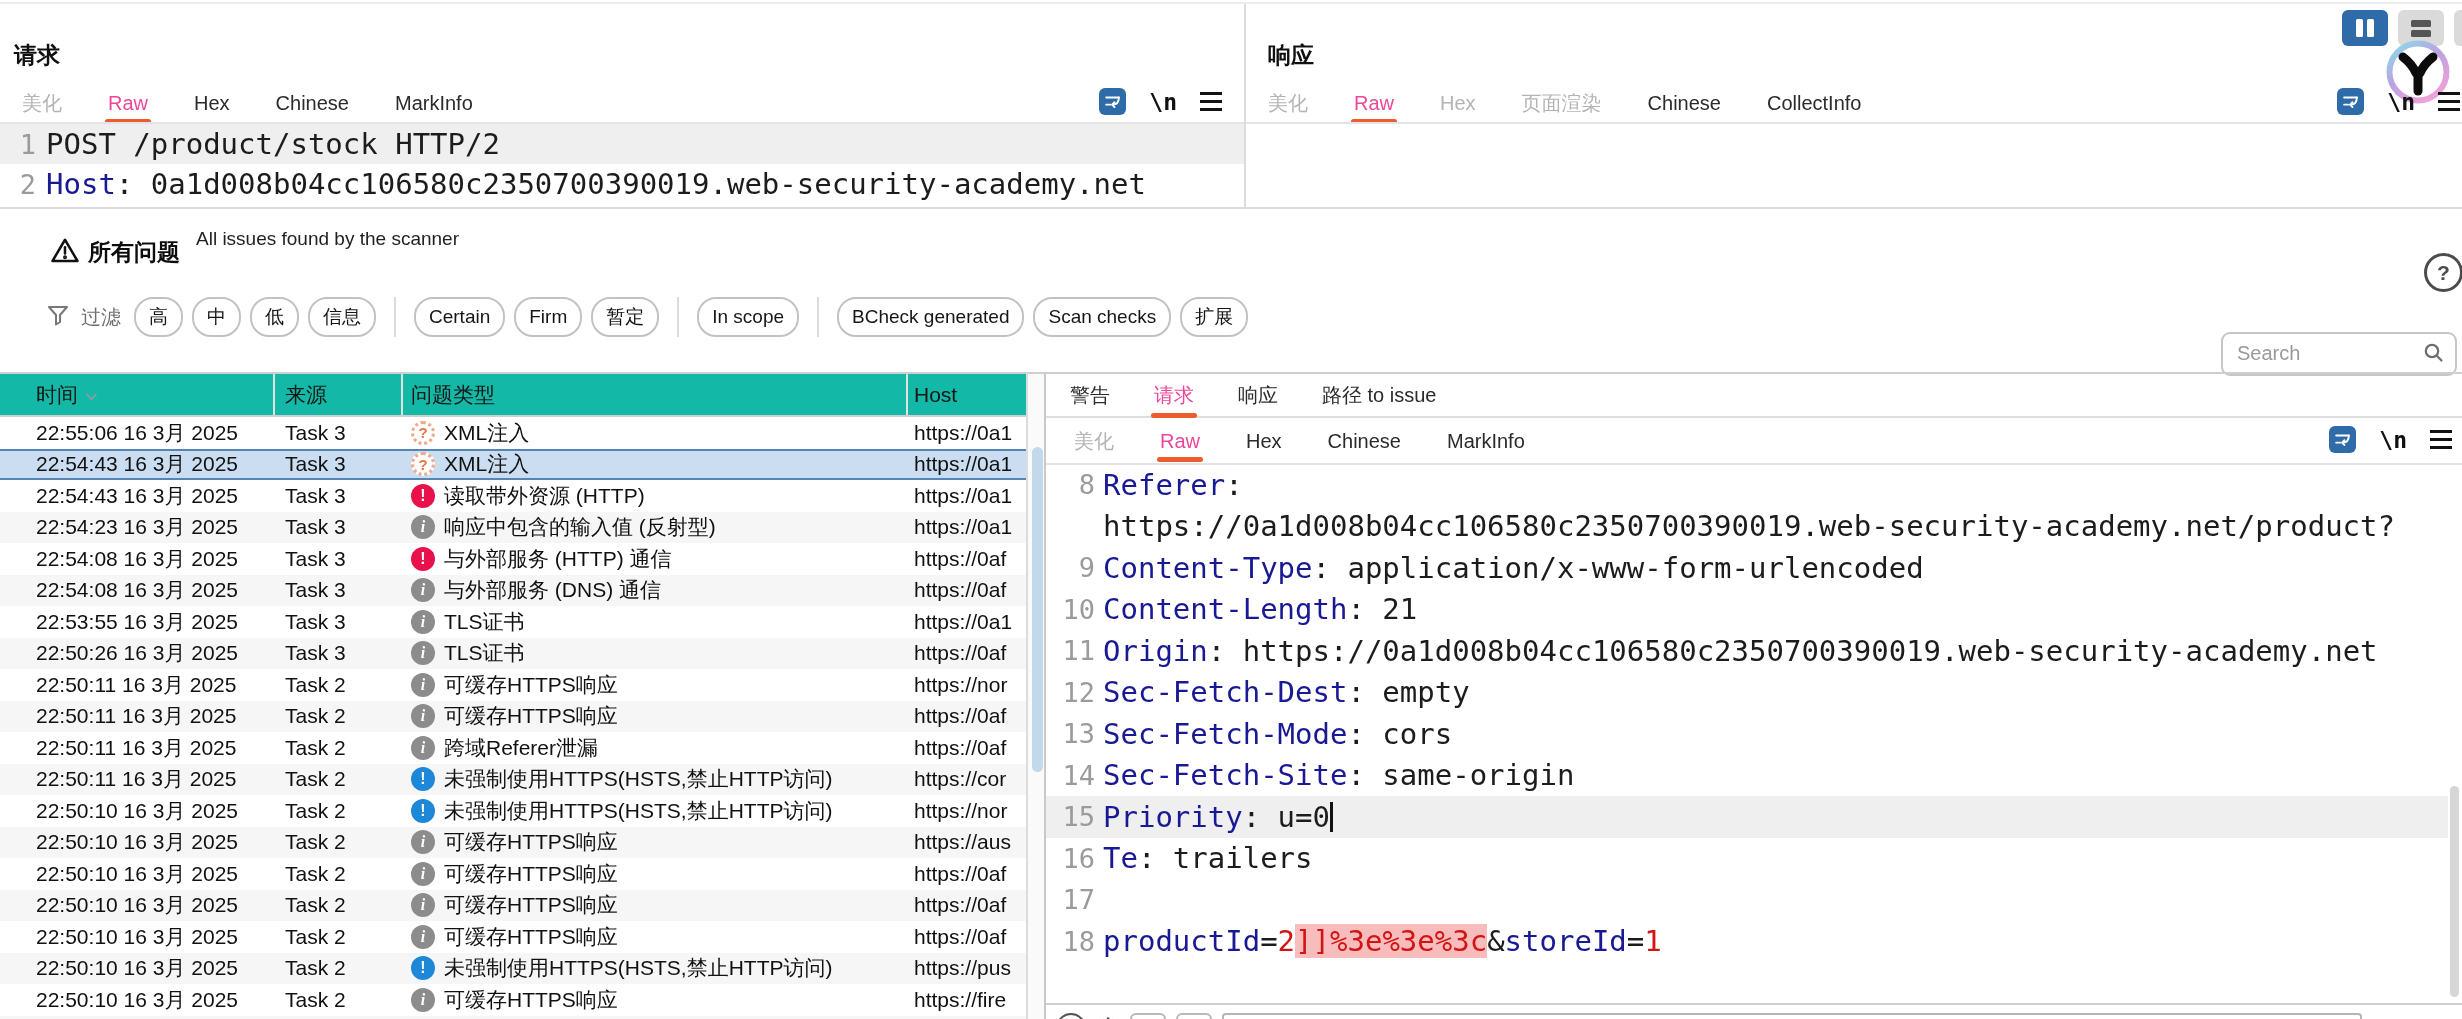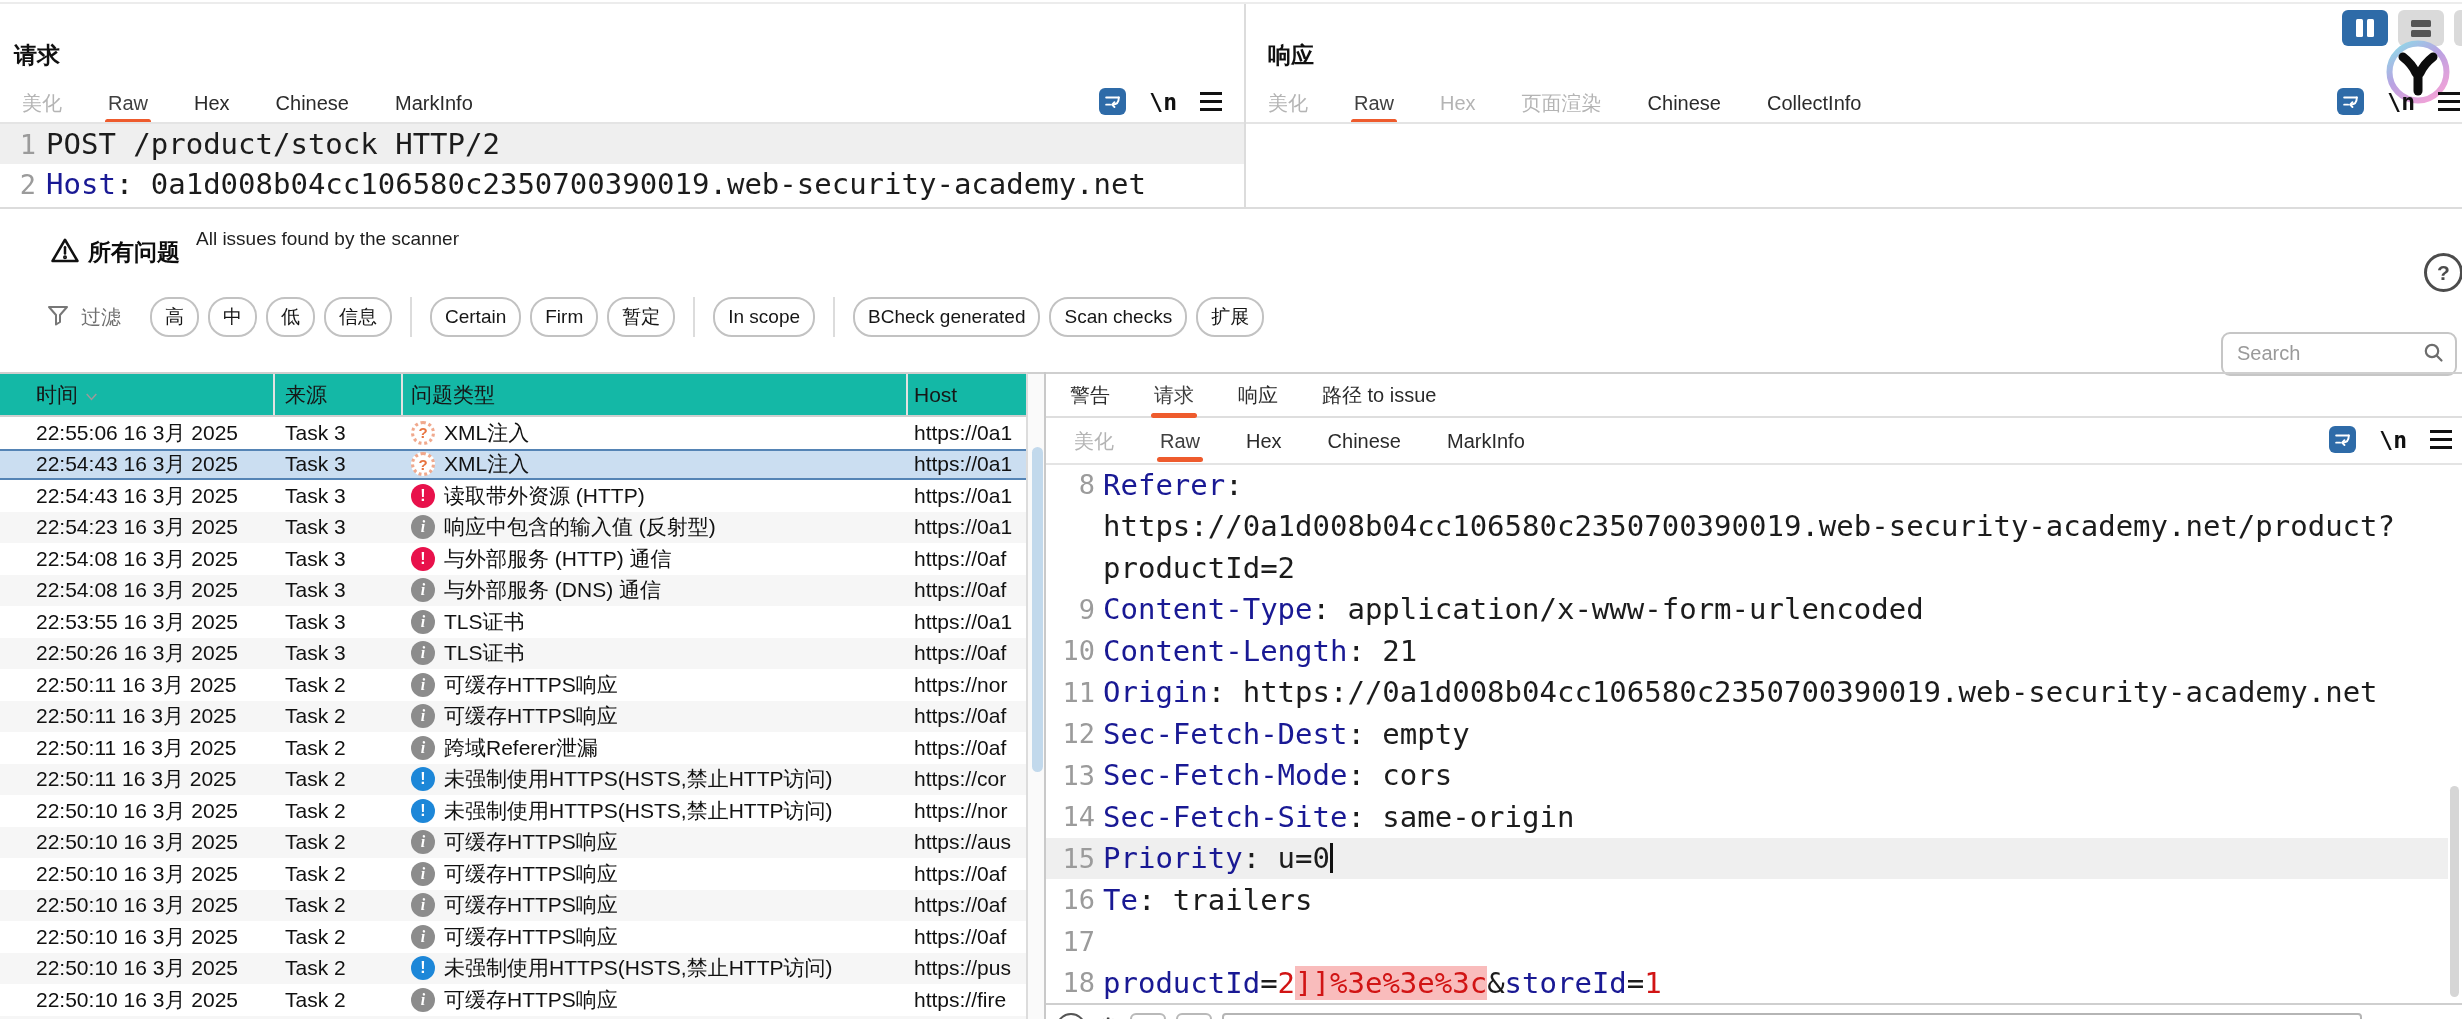--- a/index.html
+++ b/index.html
@@ -10,21 +10,21 @@
   .hairline{position:absolute;top:2px;left:0;right:0;height:2px;background:#ececec;}
   
   .req-panel{position:absolute;top:4px;left:0;width:1244px;height:203px;}
   .vdiv-top{position:absolute;top:4px;left:1244px;width:2px;height:203px;background:#dcdcdc;}
   .resp-panel{position:absolute;top:4px;left:1246px;right:0;height:203px;}
   .ptitle{position:absolute;top:36px;left:14px;font-size:23px;font-weight:bold;color:#101010;}
   .resp-panel .ptitle{left:22px;}
   .tabrow{position:absolute;top:80px;left:0;right:0;height:38px;display:flex;align-items:center;padding-left:22px;gap:46px;font-size:20px;}
   .tab{position:relative;color:#2b2b2b;cursor:default;white-space:nowrap;}
   .tab.disabled{color:#b4b4b4;}
-  .tab.selected{color:#404040;}
+  .tab.selected{color:#ec4899;}
   .tab.selected::after{content:"";position:absolute;left:-3px;right:-3px;bottom:-9px;height:5px;background:#ee5b2d;border-radius:3px;}
   .tabdiv{position:absolute;top:118px;left:0;right:0;height:2px;background:#e4e4e4;}
   .icons{position:absolute;top:84px;display:flex;gap:23px;align-items:center;z-index:6;}
   .req-panel .icons{right:22px;}
   .resp-panel .icons{right:2px;}
   .wrap-ico{width:27px;height:27px;border-radius:6px;background:#2e6ba8;display:flex;align-items:center;justify-content:center;}
   .nl-ico{font-family:"DejaVu Sans Mono",monospace;font-weight:bold;font-size:23px;color:#111;}
   .burger{display:flex;flex-direction:column;gap:5px;}
   .burger i{display:block;width:22px;height:3px;background:#111;}
   
@@ -46,21 +46,21 @@
   .lbtn.sel{background:#2e6ba8;}
   .lbtn.idle{background:#dadada;}
   .logo{position:absolute;top:40px;left:2386px;width:64px;height:64px;z-index:4;}
   
   .issues-head{position:absolute;top:209px;left:0;right:0;height:163px;background:#fff;}
   .warn-ico{position:absolute;left:50px;top:27px;}
   .ititle{position:absolute;left:88px;top:28px;font-size:23px;font-weight:bold;color:#0d0d0d;}
   .isub{position:absolute;left:196px;top:19px;font-size:19px;color:#1f1f1f;}
   .filterrow{position:absolute;left:46px;top:86px;height:44px;display:flex;align-items:center;gap:9px;}
   .funnel{margin-right:2px;}
-  .flabel{font-size:20px;color:#6f6f6f;margin-right:20px;}
+  .flabel{font-size:20px;color:#6f6f6f;margin-right:4px;}
   .pill{height:36px;border:2px solid #c2c2c2;border-radius:19px;background:#fff;display:flex;align-items:center;padding:0 13px;font-size:19px;color:#161616;white-space:nowrap;}
   .vsep{width:2px;height:40px;background:#dcdcdc;margin:0 9px;}
   .isearch{position:absolute;right:5px;top:88px;width:232px;height:40px;border:2px solid #c6c6c6;border-radius:9px;background:#fff;margin-top:35px;}
   .isearch input{position:absolute;left:12px;top:3px;width:170px;height:30px;border:none;outline:none;font-size:20px;color:#333;font-family:"Liberation Sans",sans-serif;}
   .isearch input::placeholder{color:#9a9a9a;}
   .isearch .mag{position:absolute;right:9px;top:7px;}
   .help-circle{position:absolute;left:2424px;top:44px;width:33px;height:33px;border:3.5px solid #4c4c4c;border-radius:50%;display:flex;align-items:center;justify-content:center;font-size:21px;font-weight:bold;color:#4c4c4c;background:#fff;}
   
   .table-wrap{position:absolute;top:372px;left:0;width:1026px;bottom:0;border-top:2px solid #cfcfcf;overflow:hidden;}
   .thead{display:flex;height:41px;border-bottom:2px solid #cfcfcf;align-items:stretch;font-size:21px;color:#161616;background:#14b8a6;}
@@ -483,21 +483,20 @@
     <span class="burger">
         <i></i>
         <i></i>
         <i></i>
       </span>
   </div>
   <div class="dsubdiv"></div>
   <div class="dcontent">
       <div class="erow"><span class="enum">8</span><span class="etext"><span class="c-n">Referer</span><span class="c-eq">:</span></span></div>
       <div class="erow"><span class="enum"></span><span class="etext"><span class="c-p">https://0a1d008b04cc106580c2350700390019.web-security-academy.net/product?</span></span></div>
-      <div class="erow"><span class="enum"></span><span class="etext"><span class="c-p">productId=2</span></span></div>
       <div class="erow"><span class="enum">9</span><span class="etext"><span class="c-n">Content-Type</span><span class="c-eq">: </span><span class="c-p">application/x-www-form-urlencoded</span></span></div>
       <div class="erow"><span class="enum">10</span><span class="etext"><span class="c-n">Content-Length</span><span class="c-eq">: </span><span class="c-p">21</span></span></div>
       <div class="erow"><span class="enum">11</span><span class="etext"><span class="c-n">Origin</span><span class="c-eq">: </span><span class="c-p">https://0a1d008b04cc106580c2350700390019.web-security-academy.net</span></span></div>
       <div class="erow"><span class="enum">12</span><span class="etext"><span class="c-n">Sec-Fetch-Dest</span><span class="c-eq">: </span><span class="c-p">empty</span></span></div>
       <div class="erow"><span class="enum">13</span><span class="etext"><span class="c-n">Sec-Fetch-Mode</span><span class="c-eq">: </span><span class="c-p">cors</span></span></div>
       <div class="erow"><span class="enum">14</span><span class="etext"><span class="c-n">Sec-Fetch-Site</span><span class="c-eq">: </span><span class="c-p">same-origin</span></span></div>
       <div class="erow active"><span class="enum">15</span><span class="etext"><span class="c-n">Priority</span><span class="c-eq">: </span><span class="c-p">u=0</span><span class="cursor"></span></span></div>
       <div class="erow"><span class="enum">16</span><span class="etext"><span class="c-n">Te</span><span class="c-eq">: </span><span class="c-p">trailers</span></span></div>
       <div class="erow"><span class="enum">17</span><span class="etext"></span></div>
       <div class="erow"><span class="enum">18</span><span class="etext"><span class="c-n">productId</span><span class="c-eq">=</span><span class="c-r">2</span><span class="c-hl">]]%3e%3e%3c</span><span class="c-eq">&amp;</span><span class="c-n">storeId</span><span class="c-eq">=</span><span class="c-r">1</span></span></div>

